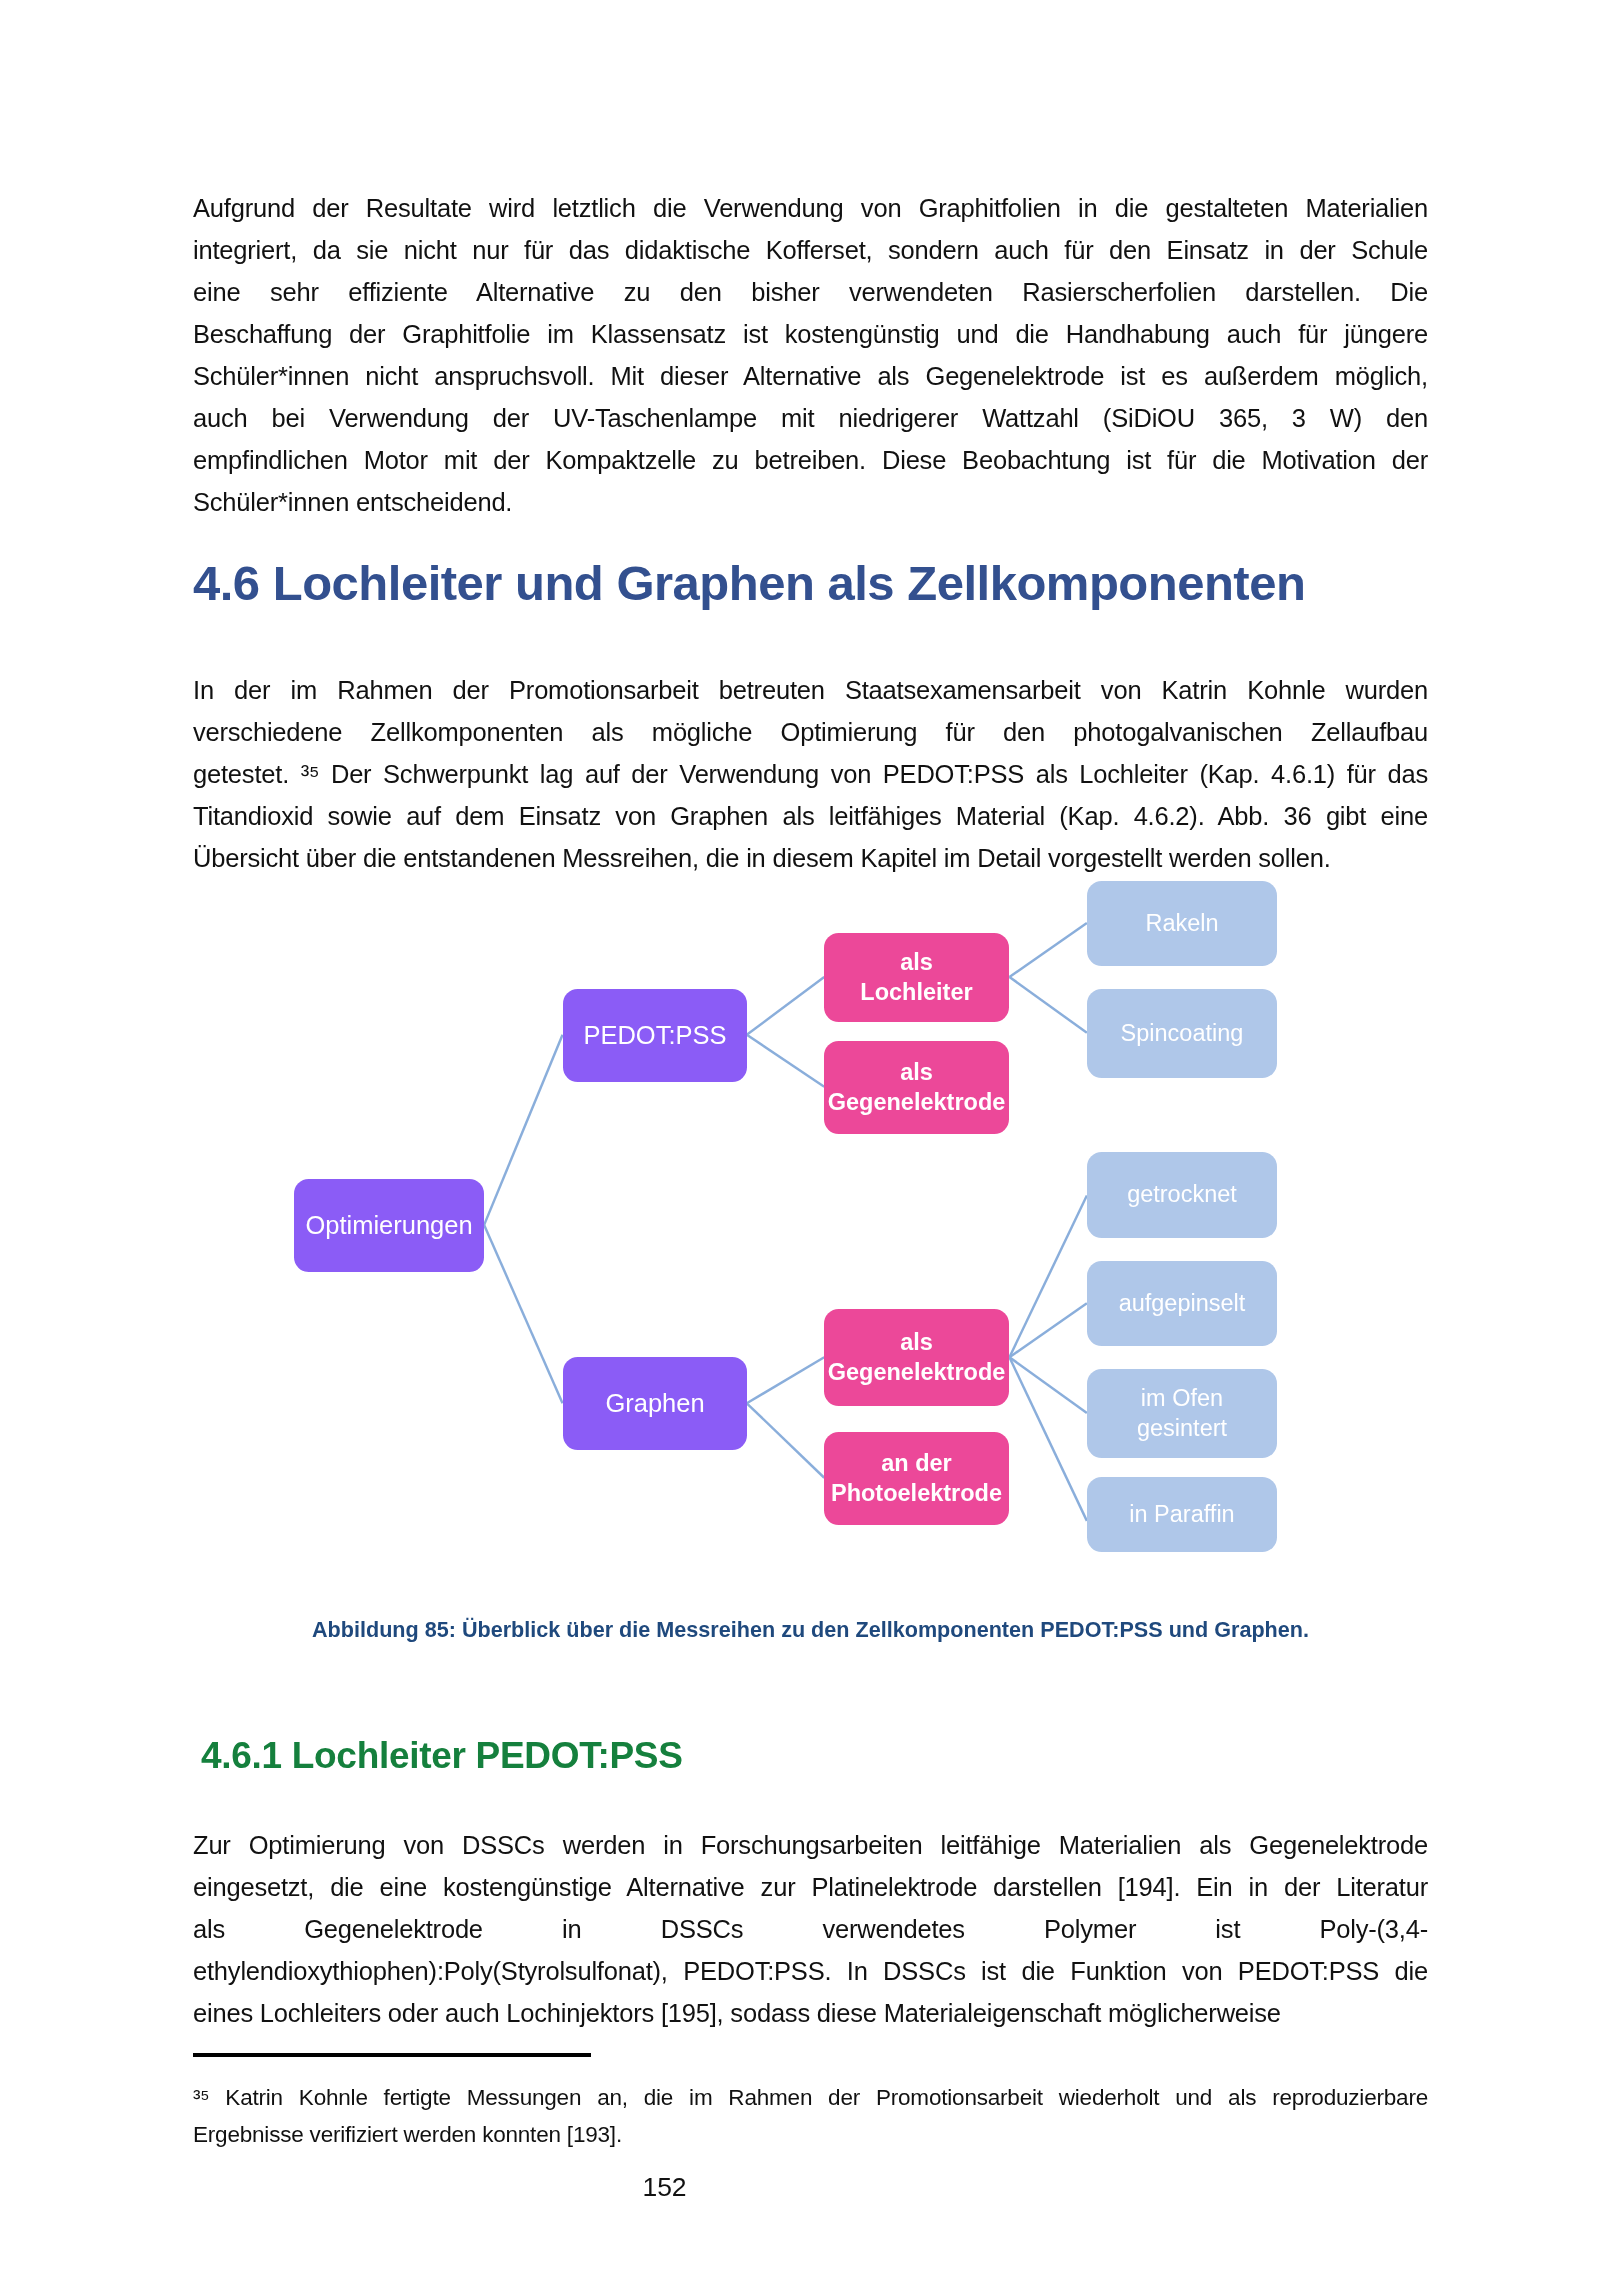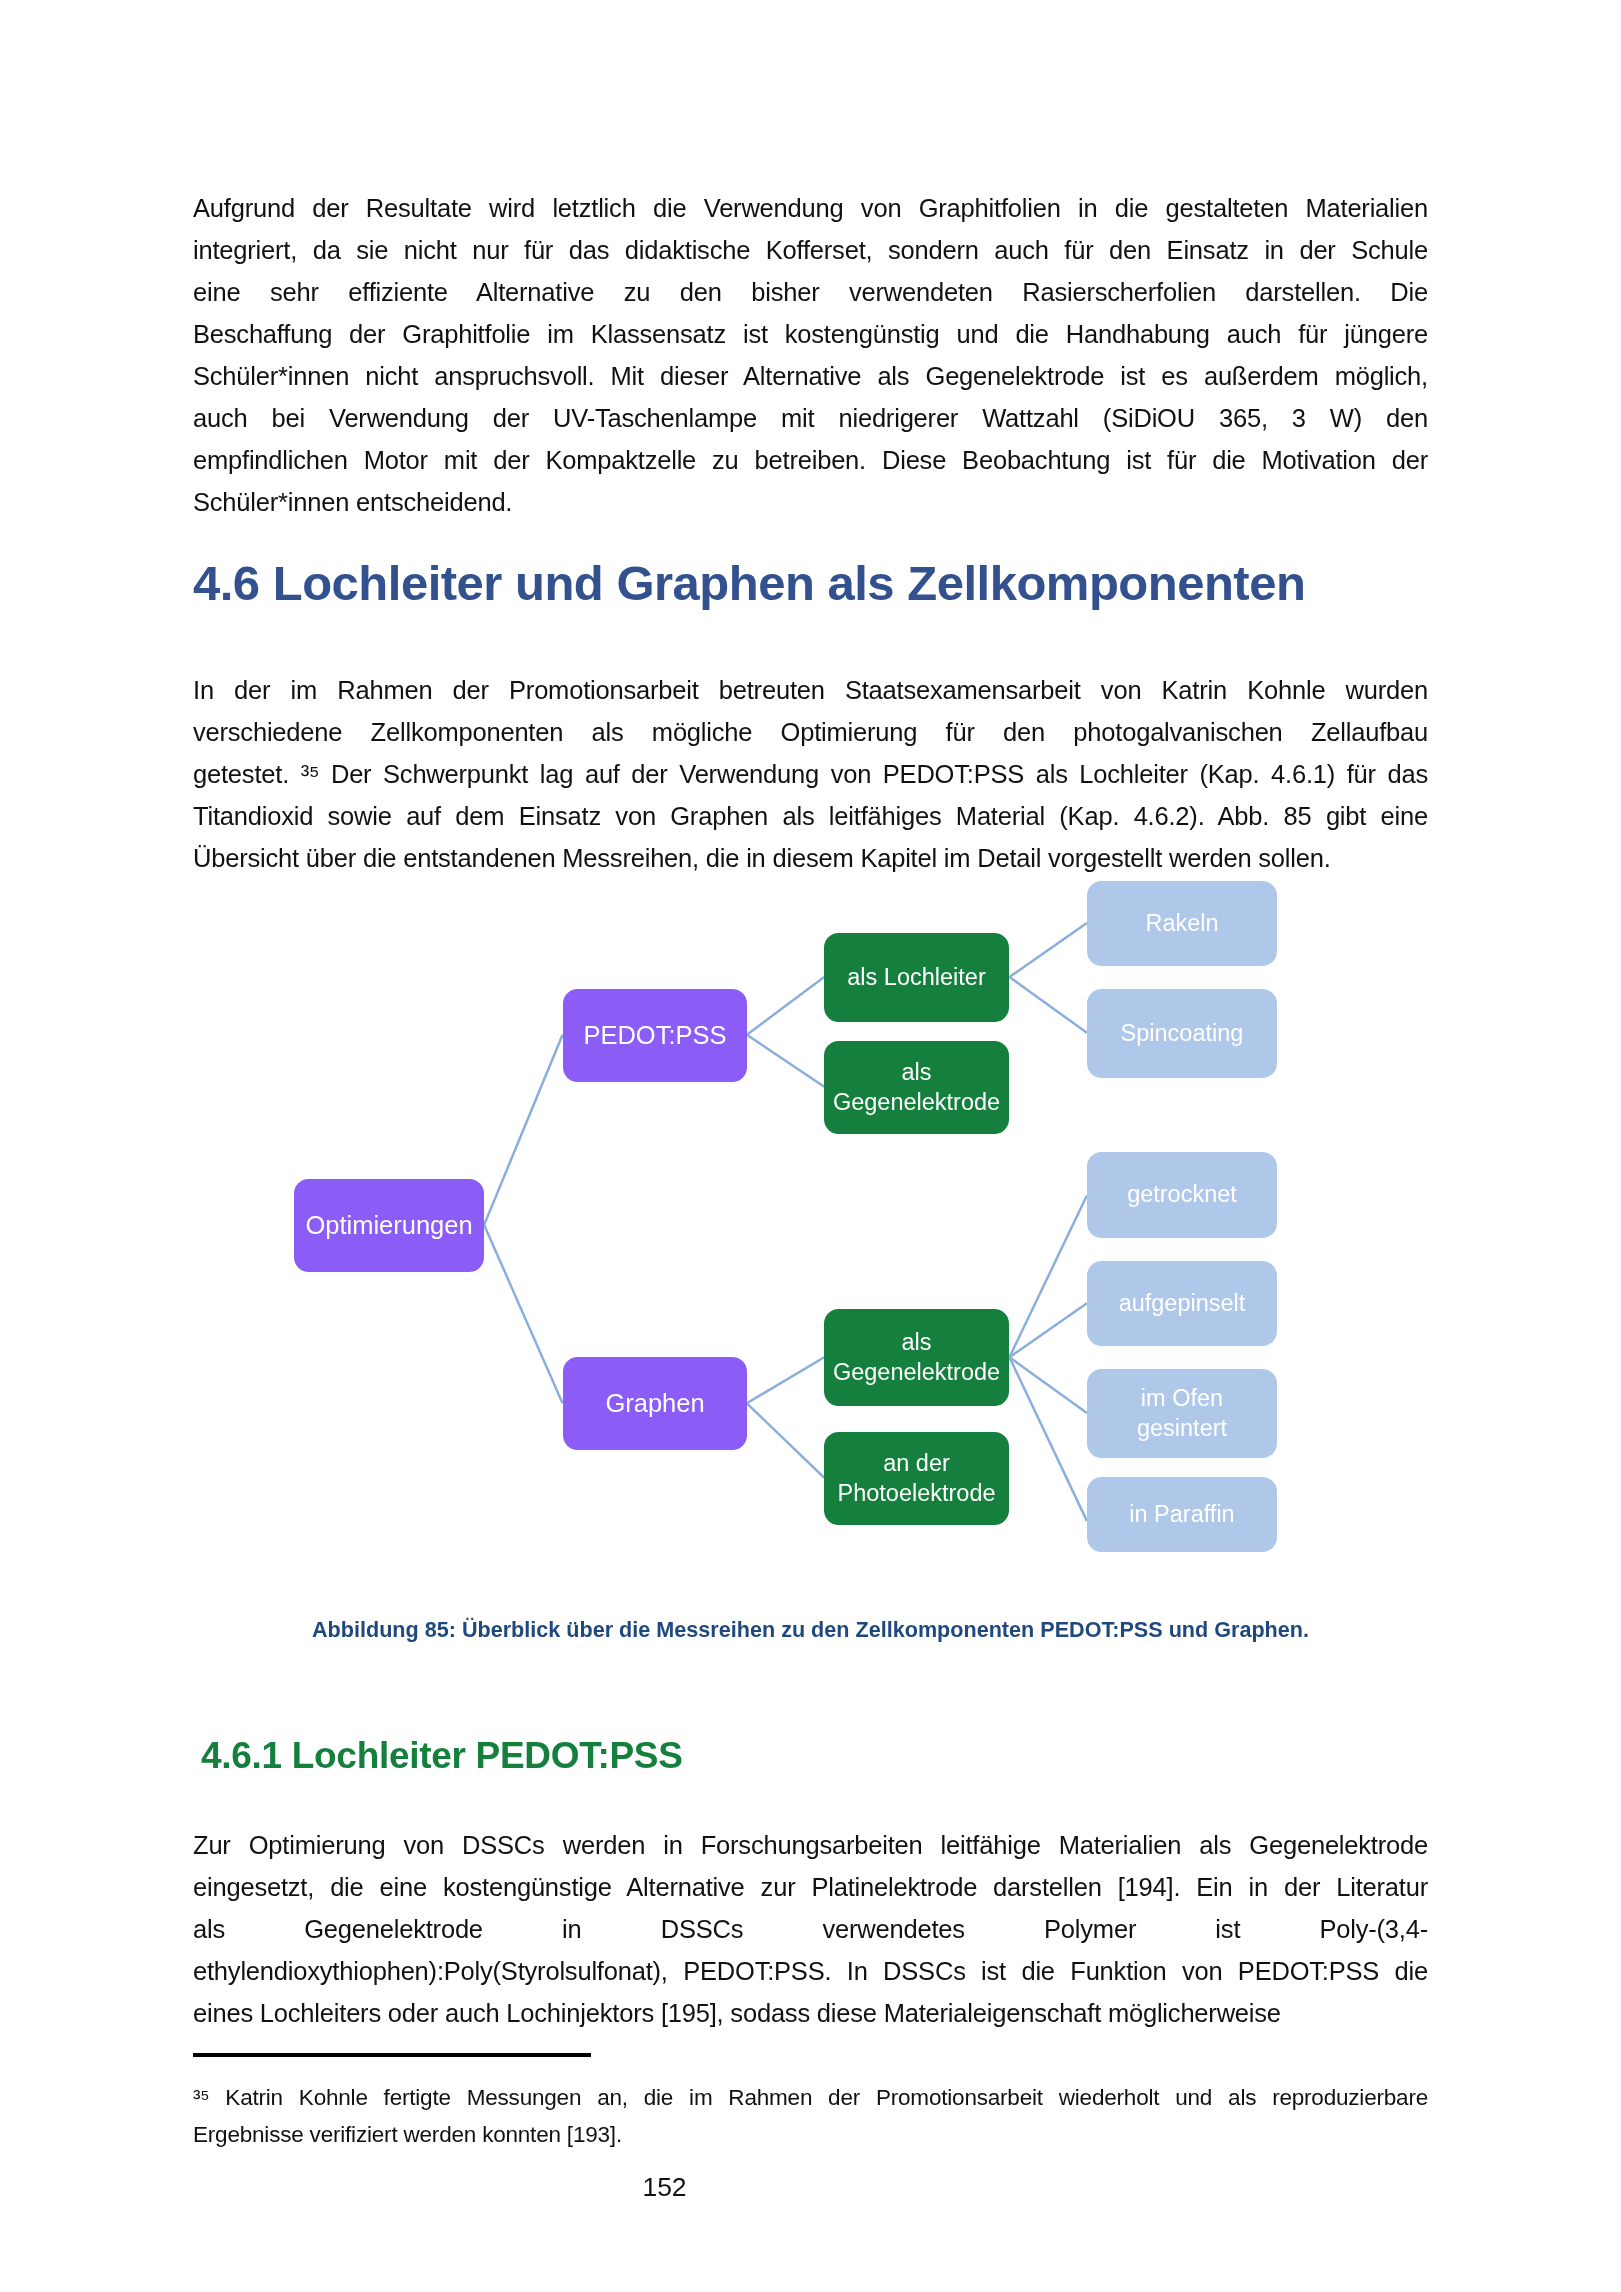--- a/index.html
+++ b/index.html
@@ -35,21 +35,21 @@
   .diagram{position:absolute;left:0;top:872px;width:1621px;height:745px;margin:0;}
   .edges{position:absolute;left:0;top:0;width:1621px;height:745px;}
   .edges line{stroke:#8AAEDB;stroke-width:2.5;}
   .node{
     position:absolute;border-radius:14.7px;color:#ffffff;
     display:flex;align-items:center;justify-content:center;
     text-align:center;font-size:23.5px;line-height:1.25;
     padding:0 18px;box-sizing:border-box;
   }
   .lv1{background:#8b5cf6;}
-  .lv2{background:#15803d;}
+  .lv2{background:#ec4899;font-weight:bold;}
   .lv3{background:#AFC7E9;}
   .n-opt{left:294px;top:307px;width:190px;height:93px;font-size:25.5px;}
   .n-pedot{left:563px;top:117px;width:184px;height:93px;font-size:25.5px;}
   .n-graphen{left:563px;top:485px;width:184px;height:93px;font-size:25.5px;}
   .n-loch{left:824px;top:61px;width:185px;height:89px;}
   .n-gegen1{left:824px;top:169px;width:185px;height:93px;}
   .n-gegen2{left:824px;top:437px;width:185px;height:97px;}
   .n-photo{left:824px;top:560px;width:185px;height:93px;}
   .n-rakeln{left:1087px;top:8.8px;width:190px;height:85px;}
   .n-spin{left:1087px;top:117px;width:190px;height:89px;}
@@ -93,21 +93,21 @@
       <div class="line">empfindlichen Motor mit der Kompaktzelle zu betreiben. Diese Beobachtung ist für die Motivation der</div>
       <div class="line last">Schüler*innen entscheidend.</div>
     </div>
 
   <h1 class="h1">4.6 Lochleiter und Graphen als Zellkomponenten</h1>
 
   <div class="para p2">
       <div class="line">In der im Rahmen der Promotionsarbeit betreuten Staatsexamensarbeit von Katrin Kohnle wurden</div>
       <div class="line">verschiedene Zellkomponenten als mögliche Optimierung für den photogalvanischen Zellaufbau</div>
       <div class="line">getestet. ³⁵ Der Schwerpunkt lag auf der Verwendung von PEDOT:PSS als Lochleiter (Kap. 4.6.1) für das</div>
-      <div class="line">Titandioxid sowie auf dem Einsatz von Graphen als leitfähiges Material (Kap. 4.6.2). Abb. 85 gibt eine</div>
+      <div class="line">Titandioxid sowie auf dem Einsatz von Graphen als leitfähiges Material (Kap. 4.6.2). Abb. 36 gibt eine</div>
       <div class="line last">Übersicht über die entstandenen Messreihen, die in diesem Kapitel im Detail vorgestellt werden sollen.</div>
     </div>
 
   <figure class="diagram">
     <svg class="edges" viewBox="0 0 1654 760" aria-hidden="true">
       <line x1="494" y1="360" x2="574" y2="166"></line>
       <line x1="494" y1="360" x2="574" y2="542"></line>
       <line x1="762" y1="166" x2="841" y2="107"></line>
       <line x1="762" y1="166" x2="841" y2="219"></line>
       <line x1="1030" y1="107" x2="1109" y2="52"></line>

